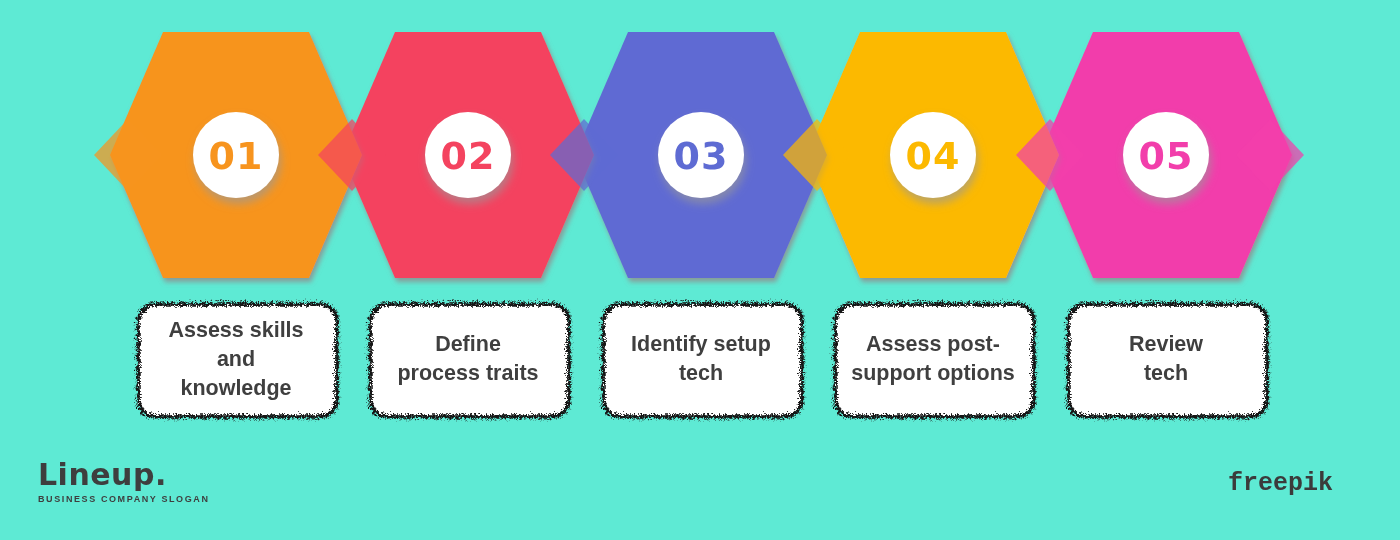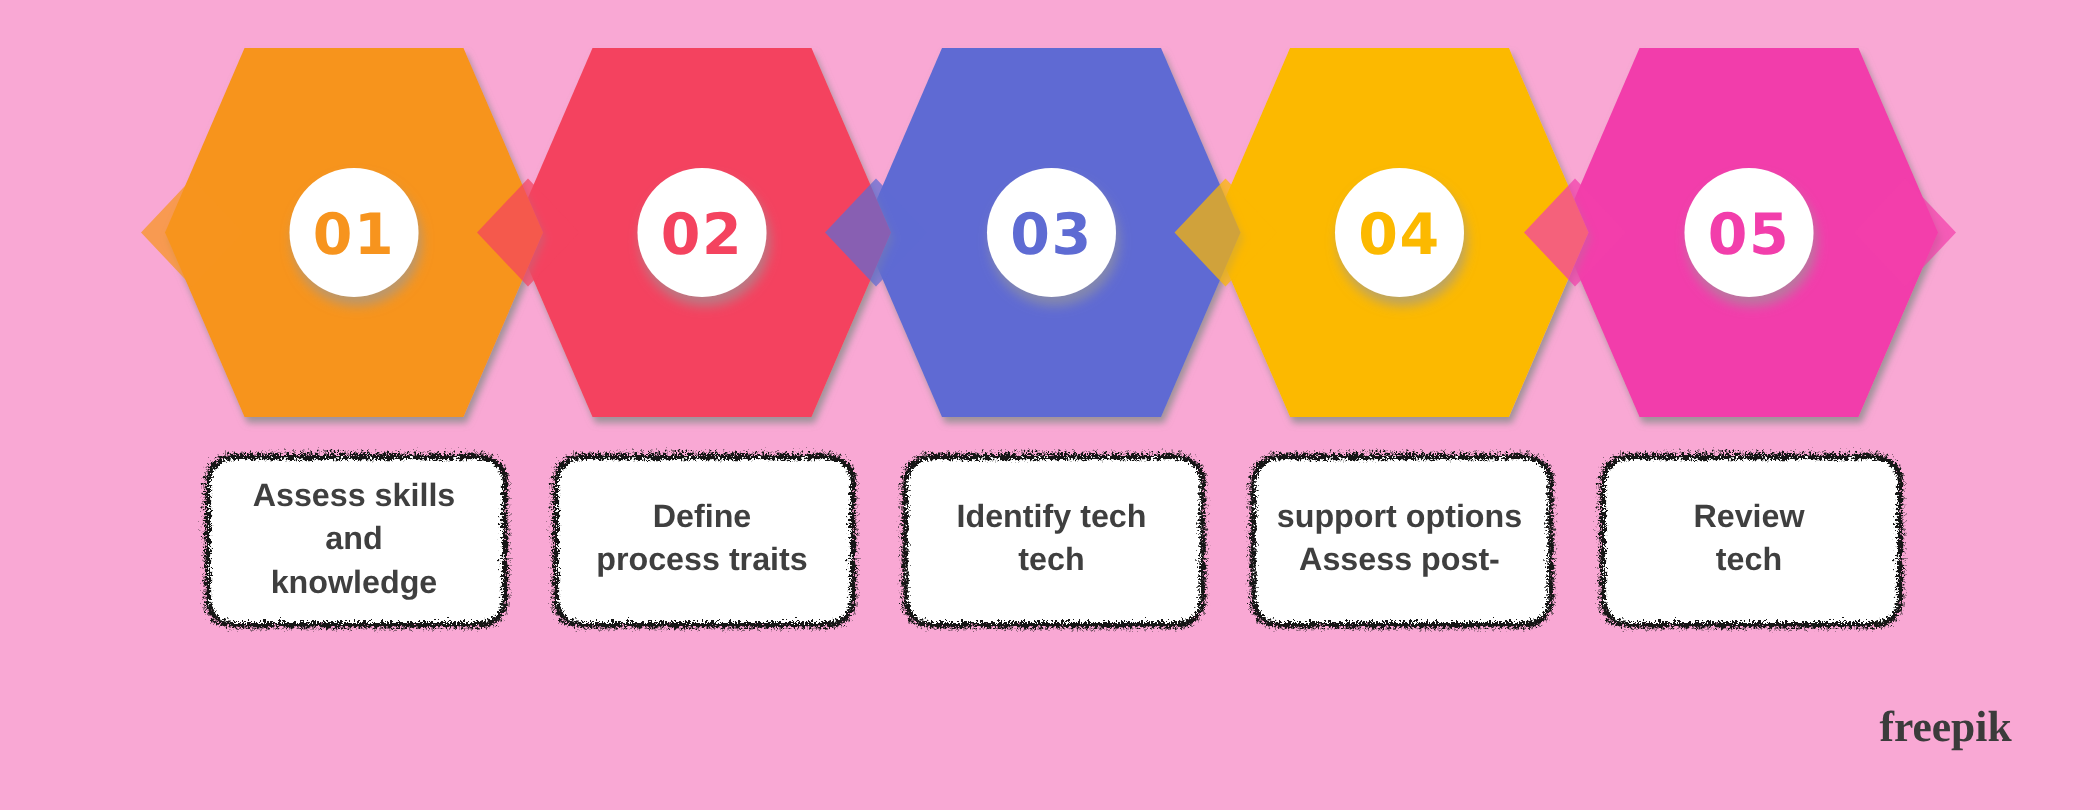--- a/index.html
+++ b/index.html
@@ -8,21 +8,21 @@
     background: #ffffff;
     width: 1400px;
     height: 540px;
     overflow: hidden;
     font-family: "Liberation Sans", sans-serif;
   }
   .stage {
     position: relative;
     width: 1400px;
     height: 540px;
-    background: #f9a8d4;
+    background: #5eead4;
   }
   .hexband {
     position: absolute;
     left: 0;
     top: 0;
     width: 1400px;
     height: 310px;
     display: block;
   }
   .hexband text {
@@ -94,24 +94,23 @@
     font-size: 9px;
     letter-spacing: 1.6px;
     font-weight: bold;
     white-space: nowrap;
   }
   .watermark {
     position: absolute;
     left: 1228px;
     top: 469px;
     color: #3b3b3b;
-    font-family: Liberation Serif, serif;
-    font-weight: bold;
-    font-size: 29px;
-    margin-left: 25px;
+    font-family: Liberation Mono, monospace;
+    font-weight: bold;
+    font-size: 25px;
   }
 </style>
 </head>
 <body>
 
 <div class="stage">
 
   <svg class="hexband" viewBox="0 0 1400 310" aria-hidden="true">
     <defs>
       <filter id="hexshadow" x="-12%" y="-12%" width="124%" height="130%">
@@ -175,45 +174,49 @@
       <div>knowledge</div>
     </div>
   </div>
 
   <div class="card" style="left:602px">
     <svg class="card-border" viewBox="0 0 218 132" aria-hidden="true">
       <rect class="halo" x="10" y="10" width="198" height="112" rx="17" filter="url(#grain)"></rect>
       <rect class="line" x="10" y="10" width="198" height="112" rx="17" filter="url(#grain)"></rect>
     </svg>
     <div class="card-text">
-      <div>Identify tech</div>
+      <div>Identify setup</div>
       <div>tech</div>
       <div></div>
     </div>
   </div>
 
   <div class="card" style="left:834px">
     <svg class="card-border" viewBox="0 0 218 132" aria-hidden="true">
       <rect class="halo" x="10" y="10" width="198" height="112" rx="17" filter="url(#grain)"></rect>
       <rect class="line" x="10" y="10" width="198" height="112" rx="17" filter="url(#grain)"></rect>
     </svg>
     <div class="card-text">
+      <div>Assess post-</div>
       <div>support options</div>
-      <div>Assess post-</div>
       <div></div>
     </div>
   </div>
 
   <div class="card" style="left:1067px">
     <svg class="card-border" viewBox="0 0 218 132" aria-hidden="true">
       <rect class="halo" x="10" y="10" width="198" height="112" rx="17" filter="url(#grain)"></rect>
       <rect class="line" x="10" y="10" width="198" height="112" rx="17" filter="url(#grain)"></rect>
     </svg>
     <div class="card-text">
       <div>Review</div>
       <div>tech</div>
     </div>
   </div>
 
+  <div class="brand">
+    <div class="brand-name">Lineup.</div>
+    <div class="brand-tagline">BUSINESS COMPANY SLOGAN</div>
+  </div>
 
   <div class="watermark">freepik</div>
 
 </div>
 
 </body></html>

